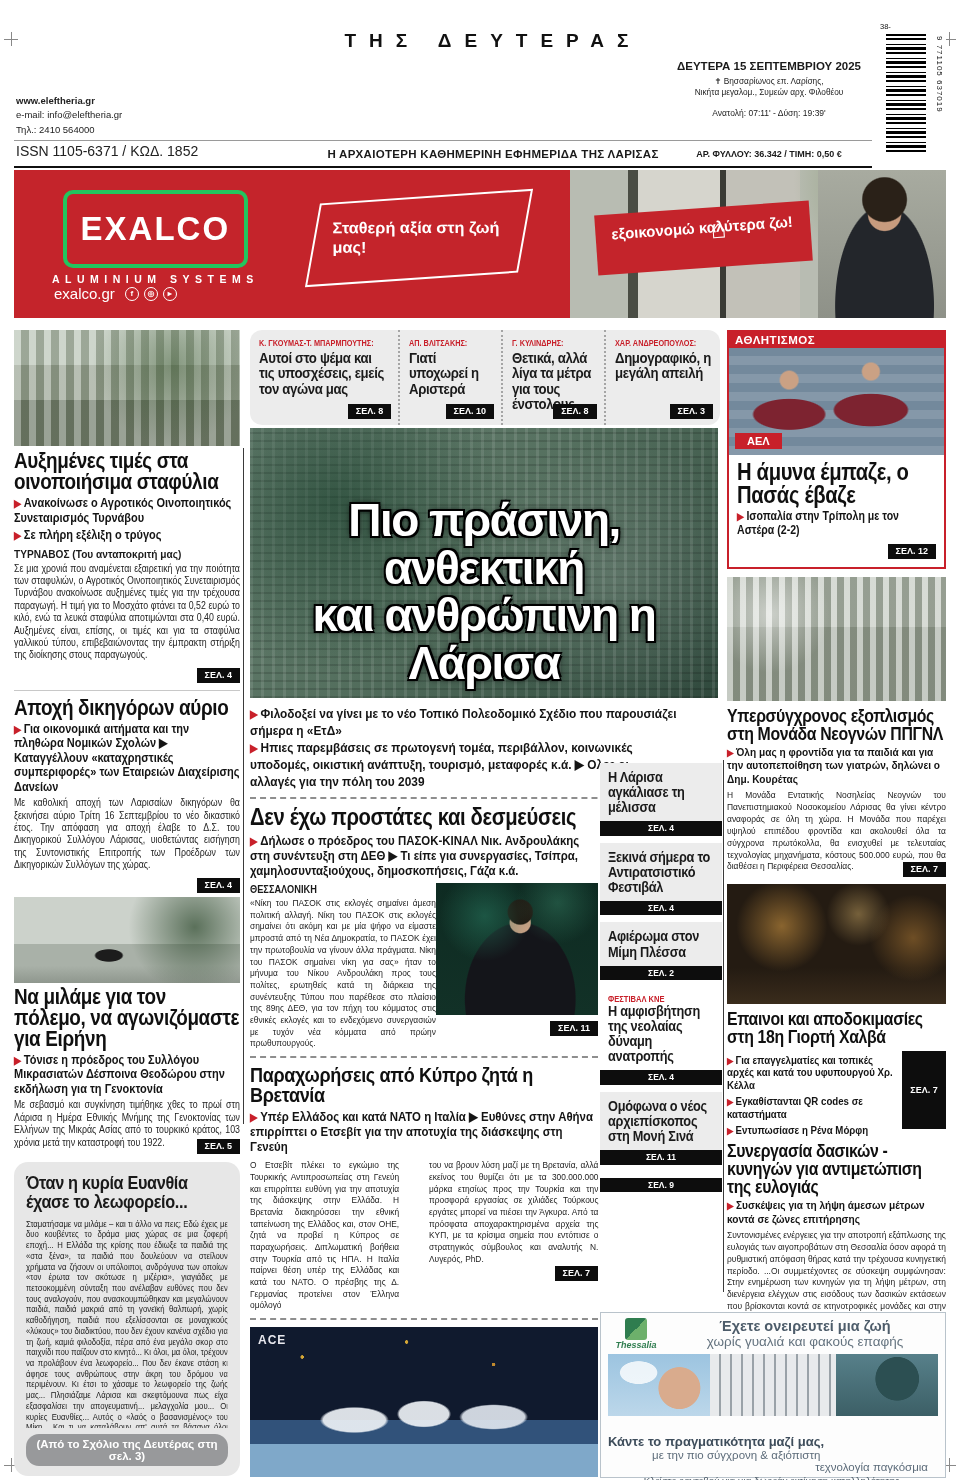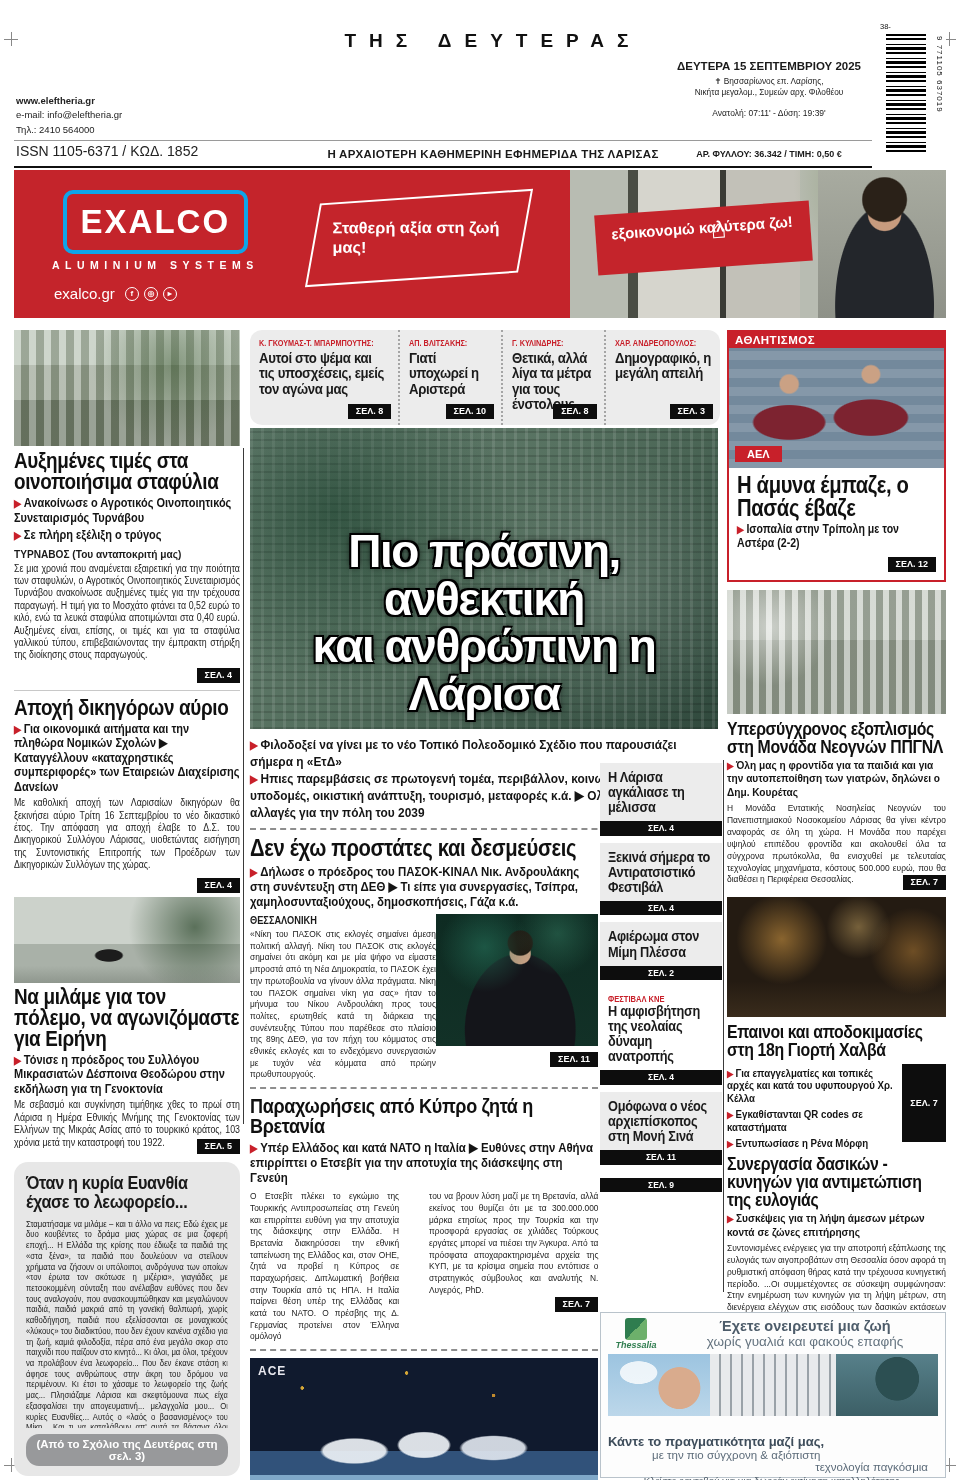--- a/index.html
+++ b/index.html
@@ -38,21 +38,21 @@
 .mh-tag{position:absolute;left:238px;bottom:6px;width:482px;text-align:center;font-size:11.5px;font-weight:bold;letter-spacing:.3px}
 .mh-thick{position:absolute;left:0;right:74px;bottom:-2px;border-top:2.5px solid #101010}
 .barcode{position:absolute;right:0;top:-6px;width:66px;height:138px;background:#fff}
 .barcode .bars{position:absolute;left:6px;top:12px;width:40px;height:118px;background:repeating-linear-gradient(0deg,#000 0 2px,#fff 2px 4px,#000 4px 7px,#fff 7px 9px,#000 9px 10px,#fff 10px 14px)}
 .barcode .num{position:absolute;right:2px;top:14px;writing-mode:vertical-rl;font-size:8px;color:#111;letter-spacing:1px}
 .barcode .tp{position:absolute;left:0;top:0;font-size:7.5px;color:#111}
 
 .exalco{position:absolute;left:14px;top:170px;width:932px;height:148px;display:flex}
 .ex-left{flex:0 0 556px;background:#c4242b;position:relative}
 .ex-logo{position:absolute;left:38px;top:20px;text-align:center}
-.ex-logo .bx{display:inline-block;border:4px solid #0ea5e9;border-radius:10px;padding:9px 14px;font-size:33px;font-weight:bold;color:#fff;letter-spacing:2px}
+.ex-logo .bx{display:inline-block;border:4px solid #22c55e;border-radius:10px;padding:16px 14px;font-size:33px;font-weight:bold;color:#fff;letter-spacing:2px}
 .ex-logo .sb{margin-top:5px;font-size:10.5px;color:#fff;letter-spacing:5.5px;font-weight:bold}
 .ex-tag{position:absolute;left:300px;top:26px;width:210px;height:84px;border:2px solid #fff;transform:skewX(-14deg) rotate(-4deg);display:flex;align-items:center}
 .ex-tag span{transform:skewX(14deg) rotate(4deg);color:#fff;font-size:16px;font-weight:bold;line-height:1.25;padding-left:18px}
 .ex-site{position:absolute;left:40px;bottom:16px;color:#fff;font-size:15px;display:flex;align-items:center;gap:10px}
 .ex-soc{display:flex;gap:5px}
 .ex-soc span{width:14px;height:14px;border:1.5px solid #fff;border-radius:50%;color:#fff;font-size:8px;display:flex;align-items:center;justify-content:center;font-weight:bold}
 .ex-right{flex:1;position:relative;background:
  radial-gradient(circle at 88% 8%,rgba(120,140,90,.8),transparent 30%),
  repeating-linear-gradient(90deg,#b8bcb2 0 58px,#4a4d44 58px 68px,#d6d5cd 68px 150px,#3a3b35 150px 156px,#c2c1b8 156px 230px)}
 .ex-ribbon{position:absolute;left:26px;top:38px;width:215px;height:60px;background:#c4242b;transform:rotate(-4deg);color:#fff;font-size:15px;font-weight:bold;line-height:1.3;padding:10px 0 0 16px}
@@ -84,21 +84,21 @@
 .ph2{height:86px;margin:4px 0;background:
  radial-gradient(circle at 80% 35%,rgba(30,60,30,.65),transparent 35%),
  radial-gradient(ellipse at 42% 68%,#1c1c1c 0 7%,transparent 8%),
  linear-gradient(180deg,#ccd2cb 0 55%,#a9b1a8 55% 80%,#8f978e 100%)}
 .graybox{flex:1;margin-top:8px;background:#e7e7e7;border-radius:14px;padding:12px 12px 10px;display:flex;flex-direction:column;overflow:hidden}
 .graybox .t{font-size:18.5px;font-weight:bold;letter-spacing:-.4px;line-height:1.02}
 .graybox .b{flex:1;overflow:hidden;font-size:8.8px;line-height:1.22;color:#222;text-align:justify;margin-top:7px}
 .graybox .pill{margin-top:6px;background:#98999b;color:#fff;border-radius:13px;text-align:center;font-size:11.5px;font-weight:bold;padding:4px 2px}
 
 .centercol{position:absolute;left:250px;top:428px;width:468px}
-.leadphoto{height:301px;background:
+.leadphoto{height:270px;background:
  radial-gradient(circle at 18% 28%,rgba(15,55,35,.55),transparent 40%),
  radial-gradient(circle at 78% 55%,rgba(255,255,255,.14),transparent 35%),
  repeating-linear-gradient(90deg,rgba(255,255,255,.10) 0 3px,transparent 3px 11px),
  repeating-linear-gradient(0deg,rgba(0,0,0,.14) 0 2px,transparent 2px 8px),
  linear-gradient(135deg,#6b8374 0%,#55705f 45%,#3f5a4b 75%,#30493d 100%)}
 .leadphoto .ht{position:absolute;left:0;right:0;bottom:10px;text-align:center;color:#fff;font-weight:bold;font-size:46px;letter-spacing:-1.5px;line-height:1.04;text-shadow:2px 2px 0 #000,-2px 2px 0 #000,2px -2px 0 #000,-2px -2px 0 #000,0 0 7px #000}
 .leadbl{position:relative;margin-top:8px;padding-right:4px}
 .leadbl .bl{font-size:13.5px;line-height:1.25}
 .leadbl .pg{position:absolute;right:0;bottom:0}
 .art{width:348px}
@@ -133,21 +133,21 @@
 .mini{background:#ececec}
 .mini.wht{background:#fff}
 .mini .inner{padding:7px 8px 0}
 .mini .kick{font-size:8.6px}
 .mini .t{font-size:14.5px;font-weight:bold;line-height:1.04;letter-spacing:-.3px}
 .mini .pg{display:block;margin-top:6px;text-align:center;font-size:8.5px;padding:3px 0}
 
 .rightcol{position:absolute;left:727px;top:330px;width:219px}
 .sports{border:2px solid #c8202a}
 .sports .hdr{background:#c8202a;color:#fff;font-size:11.5px;font-weight:bold;padding:2px 6px;letter-spacing:.5px}
-.sports .img{height:120px;position:relative;background:
+.sports .img{height:107px;position:relative;background:
  radial-gradient(circle at 28% 30%,#caa184 0 5%,transparent 6%),
  radial-gradient(circle at 66% 22%,#caa184 0 5%,transparent 6%),
  radial-gradient(ellipse at 28% 62%,#7d2330 0 16%,transparent 17%),
  radial-gradient(ellipse at 66% 58%,#7d2330 0 18%,transparent 19%),
  repeating-linear-gradient(0deg,#8598a9 0 9px,#73899c 9px 18px)}
 .sports .ael{position:absolute;left:6px;bottom:6px;background:#c8202a;color:#fff;font-size:11px;font-weight:bold;padding:2px 12px}
 .sports .bd{padding:6px 8px 8px}
 .sports .t{font-size:23px}
 .sports .bl{font-size:12px;margin-top:4px}
 .rightcol .ph3{height:124px;margin-top:8px;background:

